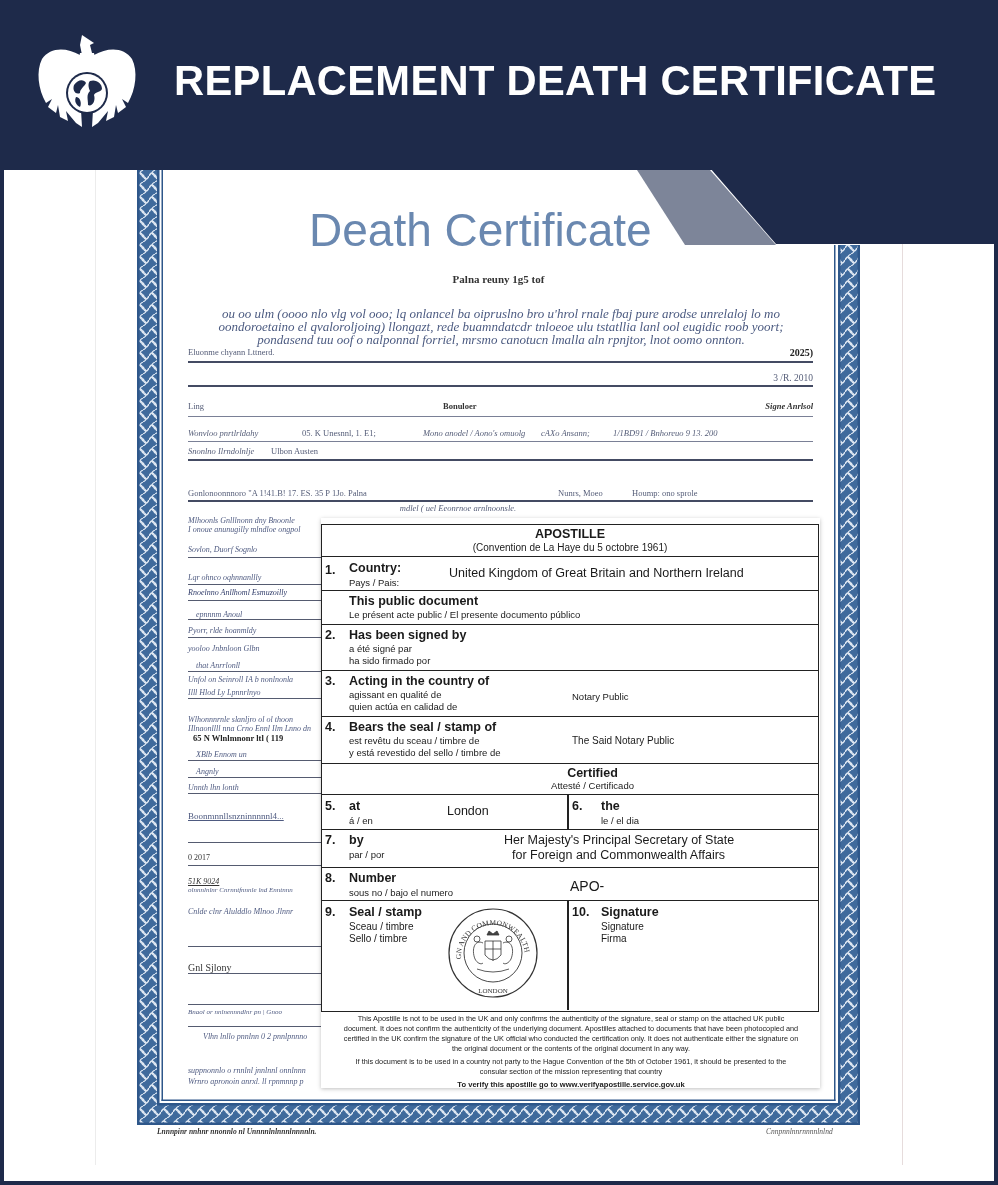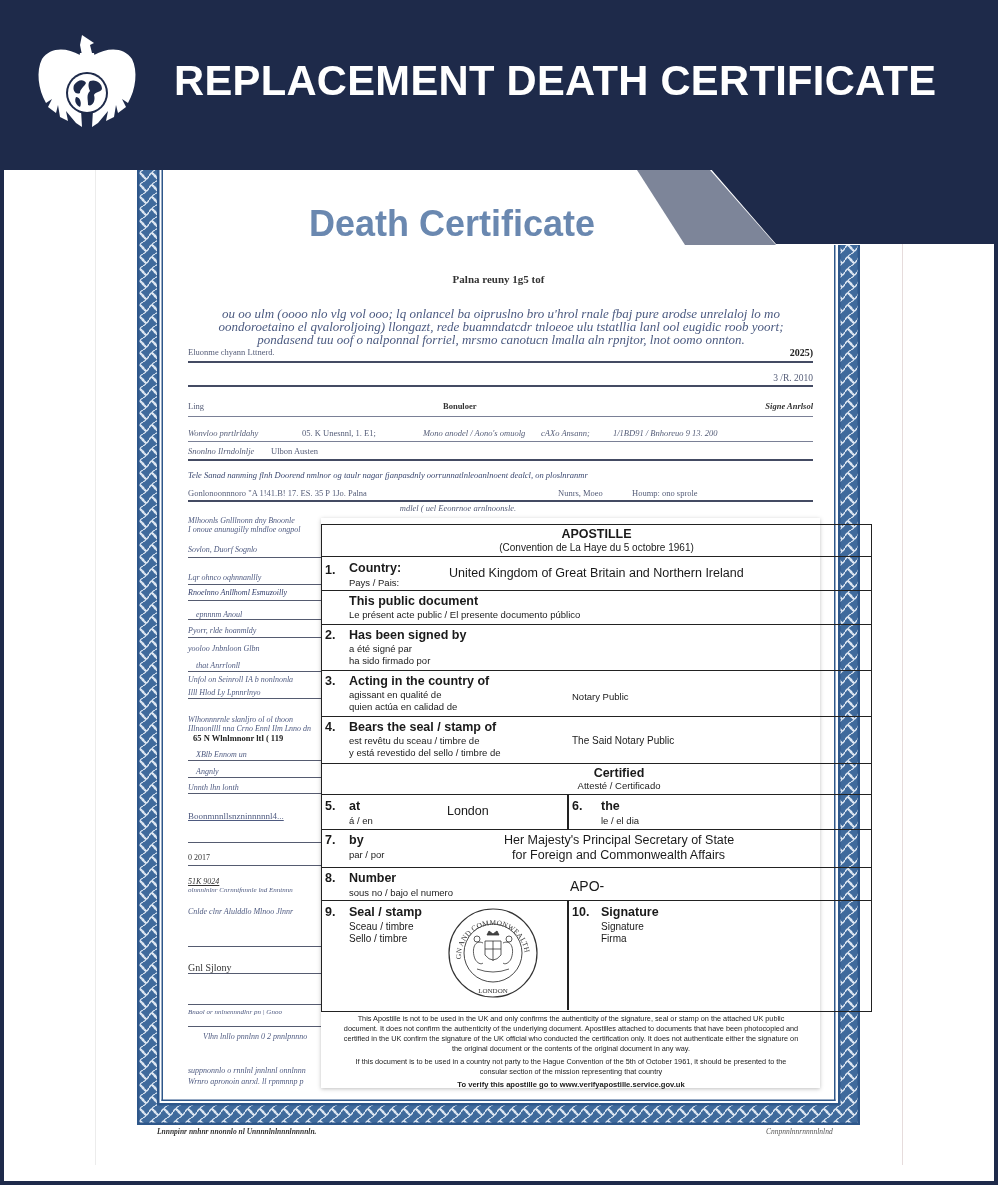--- a/index.html
+++ b/index.html
@@ -18,36 +18,36 @@
   .header-title { position: absolute; left: 174px; top: 56px; font-size: 43px; font-weight: bold; color: #ffffff; letter-spacing: 0.3px; white-space: nowrap; font-family: "Liberation Sans", sans-serif; transform: scaleX(0.97); transform-origin: left center; }
 
   
   .header-ext { position: absolute; left: 0; top: 168px; width: 998px; height: 78px; }
 
   
   .cert { position: absolute; left: 137px; top: 170px; width: 723px; height: 955px; }
   .cert-border { position: absolute; left: 0; top: 0; width: 723px; height: 955px; }
   .cert-inner { position: absolute; left: 24px; top: 0; width: 675px; height: 930px; }
 
-  .cert-title { position: absolute; left: 172px; top: 35px; font-size: 36px; font-weight: bold; color: #6a88b0; white-space: nowrap; z-index: 3; }
+  .cert-title { position: absolute; left: 172px; top: 35px; font-size: 46px; font-weight: normal; color: #6a88b0; white-space: nowrap; z-index: 3; }
   .cert-subtitle { position: absolute; left: 0; width: 675px; top: 103px; text-align: center; font-family: "Liberation Serif", serif; font-size: 11px; color: #333; font-weight: bold; }
   .cert-intro { position: absolute; left: 30px; width: 620px; top: 137px; text-align: center; font-family: "Liberation Serif", serif; font-style: italic; font-size: 13px; line-height: 13px; color: #4b5a80; filter: blur(0.35px); }
 
   .blur { filter: blur(0.45px); }
   .row { position: absolute; left: 27px; width: 625px; font-family: "Liberation Serif", serif; font-size: 8.5px; color: #555d78; }
   .row.italic { font-style: italic; }
   .rule { position: absolute; left: 27px; width: 625px; height: 1.5px; background: #444b63; }
   .rule.thin { height: 1px; background: #7a8096; }
 
   .left-col { position: absolute; left: 27px; width: 140px; font-family: "Liberation Serif", serif; font-size: 8px; color: #4e5a80; font-style: italic; }
   .lrule { position: absolute; left: 27px; width: 140px; height: 1px; background: #555b70; }
 
   
   .apo { position: absolute; left: 321px; top: 518px; width: 499px; height: 570px; background: #ffffff; box-shadow: 0 1px 4px rgba(0,0,0,0.25); z-index: 5; color: #1a1a1a; }
-  .apo-box { position: absolute; left: 0; top: 6px; width: 551px; height: 488px; border: 1.5px solid #222; text-decoration: underline; }
+  .apo-box { position: absolute; left: 0; top: 6px; width: 498px; height: 488px; border: 1.5px solid #222; text-decoration: underline; }
   .apo-sec { position: absolute; left: 0; width: 100%; border-bottom: 1.5px solid #222; }
   .apo-head { font-size: 12.5px; font-weight: bold; text-align: center; }
   .apo-sub { font-size: 10px; text-align: center; }
   .num { position: absolute; left: 3px; font-size: 12.5px; font-weight: bold; }
   .lbl { position: absolute; left: 27px; font-size: 12.5px; font-weight: bold; white-space: nowrap; }
   .sm { position: absolute; left: 27px; font-size: 9.5px; line-height: 12px; white-space: nowrap; }
   .val { position: absolute; white-space: nowrap; }
   .apo-foot { position: absolute; left: 20px; width: 460px; top: 496px; font-size: 7.3px; line-height: 10px; text-align: center; color: #222; }
   .apo-foot p { margin-bottom: 3px; }
   .apo-foot .verify { font-weight: bold; font-size: 7.6px; }
@@ -121,21 +121,20 @@
         <span style="position:absolute;left:425px;">1/1BD91 / Bnhoreuo 9   13. 200</span>
       </div>
       <div class="rule thin" style="top:271px;"></div>
 
       <div class="row italic blur" style="top:276px;">
         <span>Snonlno Ilrndolnlje</span>
         <span style="position:absolute;left:83px;font-style:normal;">Ulbon Austen</span>
       </div>
       <div class="rule" style="top:289px;"></div>
 
-      <div class="row italic blur" style="top:300px;color:#3b4870;">Tele Sanad nanming flnh Doorend nmlnor og taulr nagar fjanpasdnly oorrunnatlnleoanlnoent dealcl, on ploslnranmr</div>
 
       <div class="row blur" style="top:318px;">
         <span>Gonlonoonnnoro "A 1!41.B! 17. ES.   35 P    1Jo. Palna</span>
         <span style="position:absolute;left:370px;">Nunrs, Moeo</span>
         <span style="position:absolute;left:444px;">Hoump: ono sprole</span>
       </div>
       <div class="rule" style="top:330px;"></div>
       <div class="row italic blur" style="top:333px;text-align:center;width:540px;">mdlel ( uel Eeonrnoe arnlnoonsle.</div>
 
       <div class="left-col blur" style="top:346px;">Mlhoonls Gnlllnonn dny Bnoonle</div>

